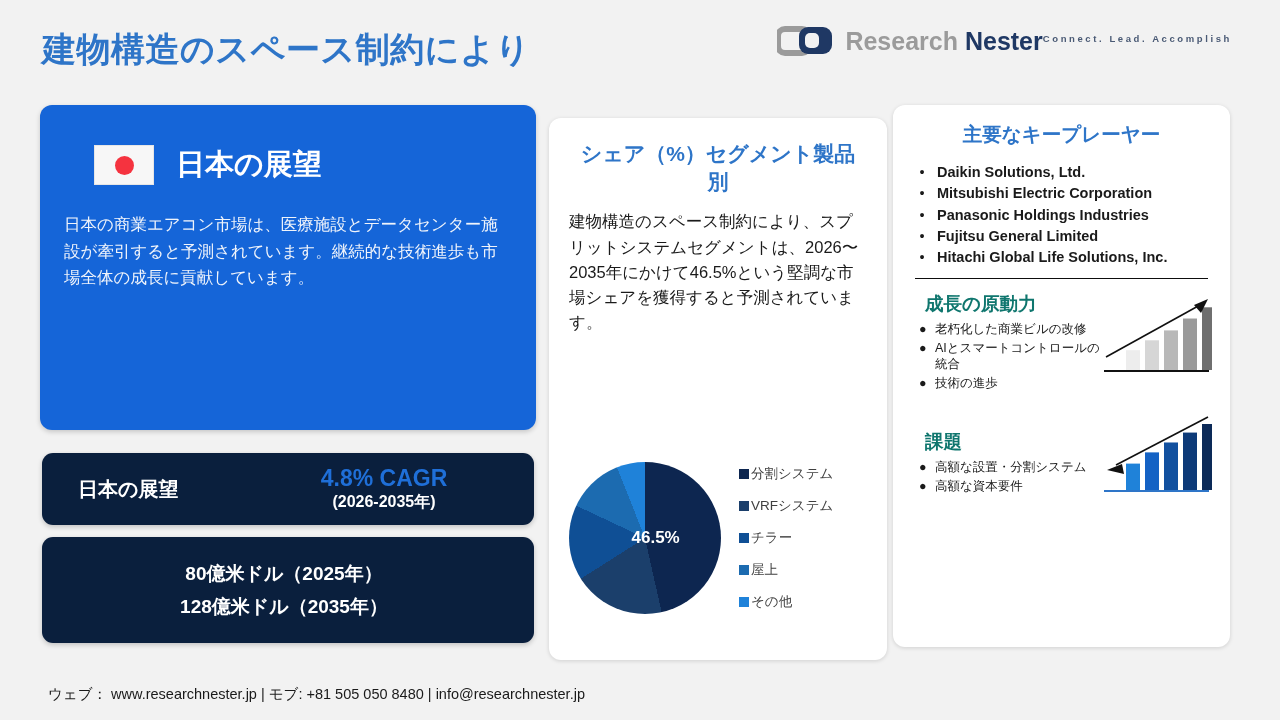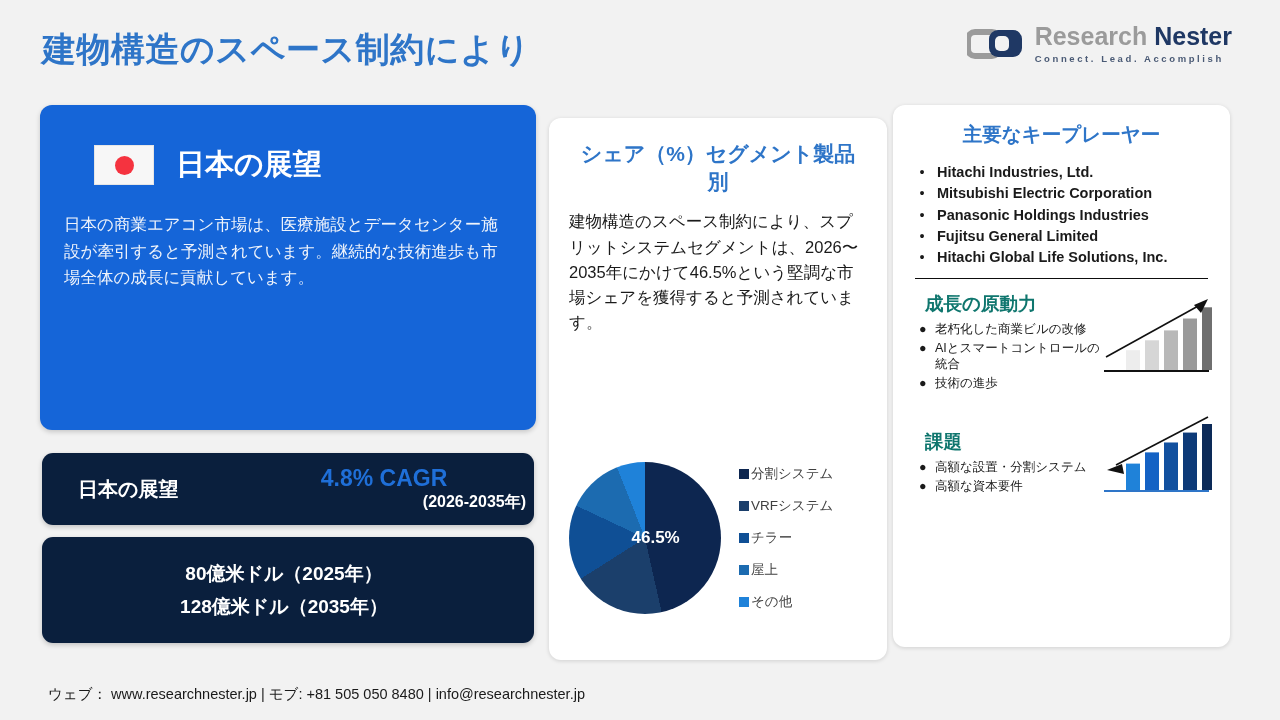--- a/index.html
+++ b/index.html
@@ -12,21 +12,21 @@
   .slide { position: relative; width: 1280px; height: 720px; background: #f2f2f2; }
 
   
   .page-title {
     position: absolute; left: 42px; top: 27px;
     font-size: 34px; font-weight: 700; color: #2e75c8;
     letter-spacing: 0.5px;
   }
   .logo { position: absolute; right: 48px; top: 24px; display: flex; align-items: center; gap: 10px; }
   .logo-mark { width: 58px; height: 34px; position: relative; }
-  .logo-text-wrap { display: flex; flex-direction: column; align-items: flex-start; }
+  .logo-text-wrap { display: flex; flex-direction: row; align-items: flex-start; }
   .logo-title { font-size: 25px; font-weight: 700; line-height: 1; }
   .logo-title .t1 { color: #9b9b9b; }
   .logo-title .t2 { color: #1f3864; }
   .logo-tag { font-size: 9.5px; font-weight: 700; color: #4a5a75; letter-spacing: 2.6px; margin-top: 4px; }
 
   
   .blue-panel {
     position: absolute; left: 40px; top: 105px; width: 496px; height: 325px;
     background: #1565d8; border-radius: 12px; padding: 26px 24px;
     box-shadow: 0 2px 5px rgba(0,0,0,.18);
@@ -49,21 +49,21 @@
     display: flex; align-items: center;
   }
   #card-cagr { top: 453px; height: 72px; }
   #card-size { top: 537px; height: 106px; }
   .dark-label {
     width: 200px; padding-left: 36px; color: #ffffff;
     font-size: 20px; font-weight: 700;
   }
   .dark-value { flex: 1; text-align: center; padding-right: 8px; }
   .cagr-main { font-size: 23px; font-weight: 700; color: #1f6fd8; line-height: 1.15; }
-  .cagr-sub { font-size: 16px; font-weight: 700; color: #ffffff; text-align: right; }
+  .cagr-sub { font-size: 16px; font-weight: 700; color: #ffffff; }
   .size-line { font-size: 19px; font-weight: 700; color: #ffffff; line-height: 1.75; }
 
   
   .mid-panel {
     position: absolute; left: 549px; top: 118px; width: 338px; height: 542px;
     background: #fff; border-radius: 12px; padding: 20px 20px 12px;
     box-shadow: 0 1px 4px rgba(0,0,0,.14);
   }
   .mid-title {
     text-align: center; color: #2e75c8; font-size: 21px; font-weight: 700;
@@ -195,21 +195,21 @@
           </div>
         </div>
     </div>
   </div>
 
   <div class="right-panel">
     <div class="right-title">主要なキープレーヤー</div>
     <ul class="players" id="players-list">
         <li>
           <span class="dot">•</span>
-          <span class="txt">Hitachi Industries, Ltd.</span>
+          <span class="txt">Daikin Solutions, Ltd.</span>
         </li>
         <li>
           <span class="dot">•</span>
           <span class="txt">Mitsubishi Electric Corporation</span>
         </li>
         <li>
           <span class="dot">•</span>
           <span class="txt">Panasonic Holdings Industries</span>
         </li>
         <li>

